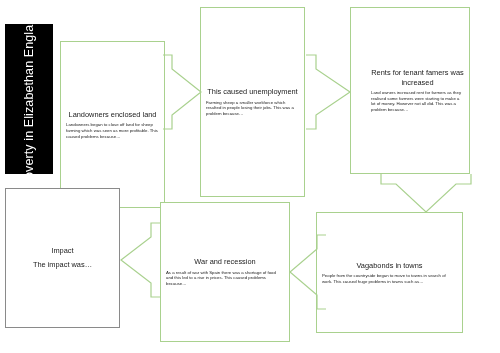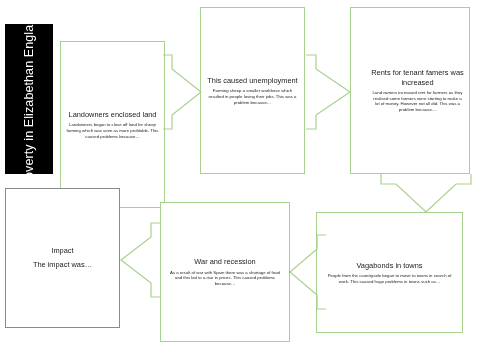--- a/index.html
+++ b/index.html
@@ -60,21 +60,20 @@
     font-size: 7.4px;
     line-height: 1.28;
     text-align: center;
     color: #1a1a1a;
     margin-bottom: 3px;
     font-family: "Liberation Sans", sans-serif;
   }
   .node .node-body {
     font-size: 4.3px;
     line-height: 1.32;
-    text-align: center;
     color: #1a1a1a;
     font-family: "Liberation Sans", sans-serif;
   }
   .node.gray-node .node-title {
     margin-bottom: 5px;
   }
   .node.gray-node .node-body {
     font-size: 7.4px;
     line-height: 1.3;
   }
@@ -101,21 +100,21 @@
 
   <div class="title-banner">
     <span class="title-text">Poverty in Elizabethan England</span>
   </div>
 
   <div class="node" style="left:60px; top:7px; width:105px; height:167px;margin-top:34px;">
     <div class="node-title">Landowners enclosed land</div>
     <div class="node-body">Landowners began to close off land for sheep farming which was seen as more profitable. This caused problems because…</div>
   </div>
 
-  <div class="node" style="left:200px; top:7px; width:105px; height:167px;">
+  <div class="node" style="left:200px; top:7px; width:105px; height:190px;">
     <div class="node-title">This caused unemployment</div>
     <div class="node-body">Farming sheep a smaller workforce which resulted in people losing their jobs. This was a problem because…</div>
   </div>
 
   <div class="node" style="left:350px; top:7px; width:120px; height:167px;padding-left:20px;">
     <div class="node-title">Rents for tenant famers was increased</div>
     <div class="node-body">Land owners increased rent for farmers as they realised some farmers were starting to make a lot of money. However not all did. This was a problem because…</div>
   </div>
 
   <div class="node gray-node" style="left:5px; top:188px; width:115px; height:140px;">

